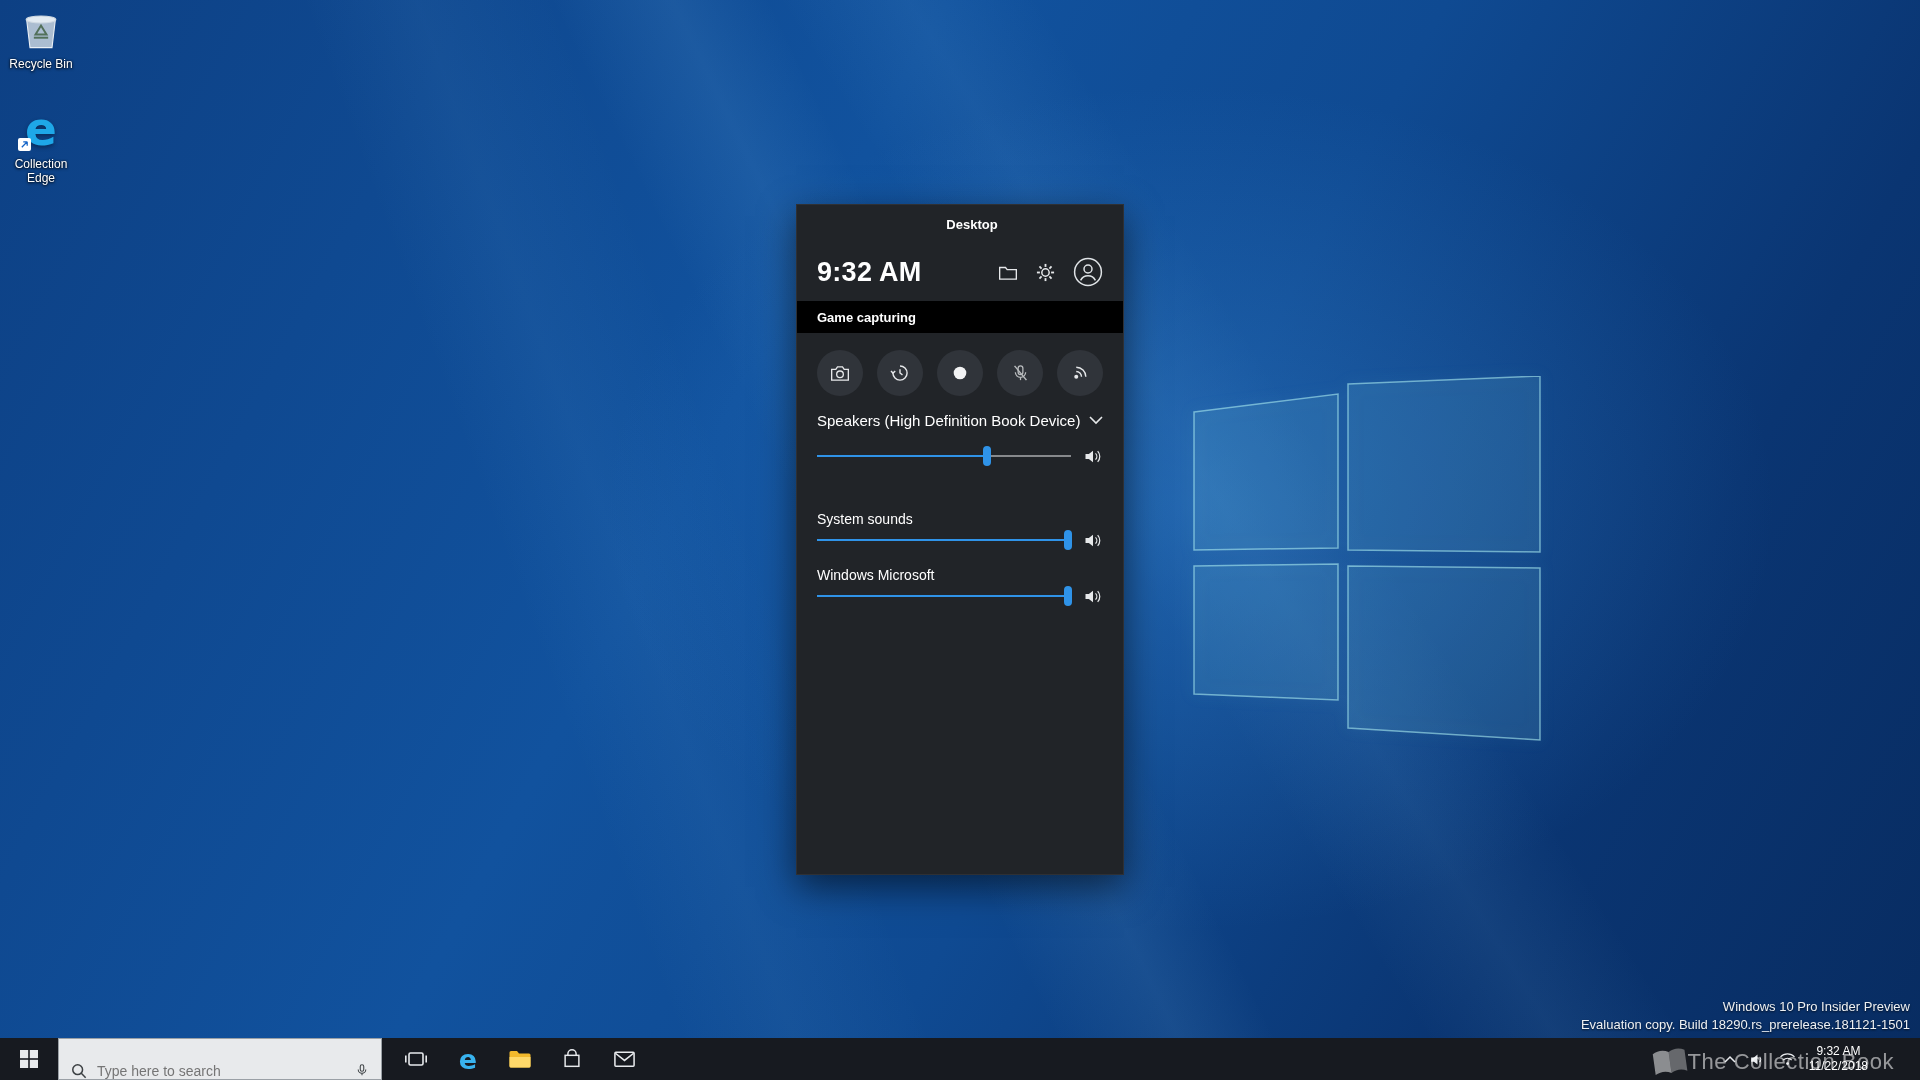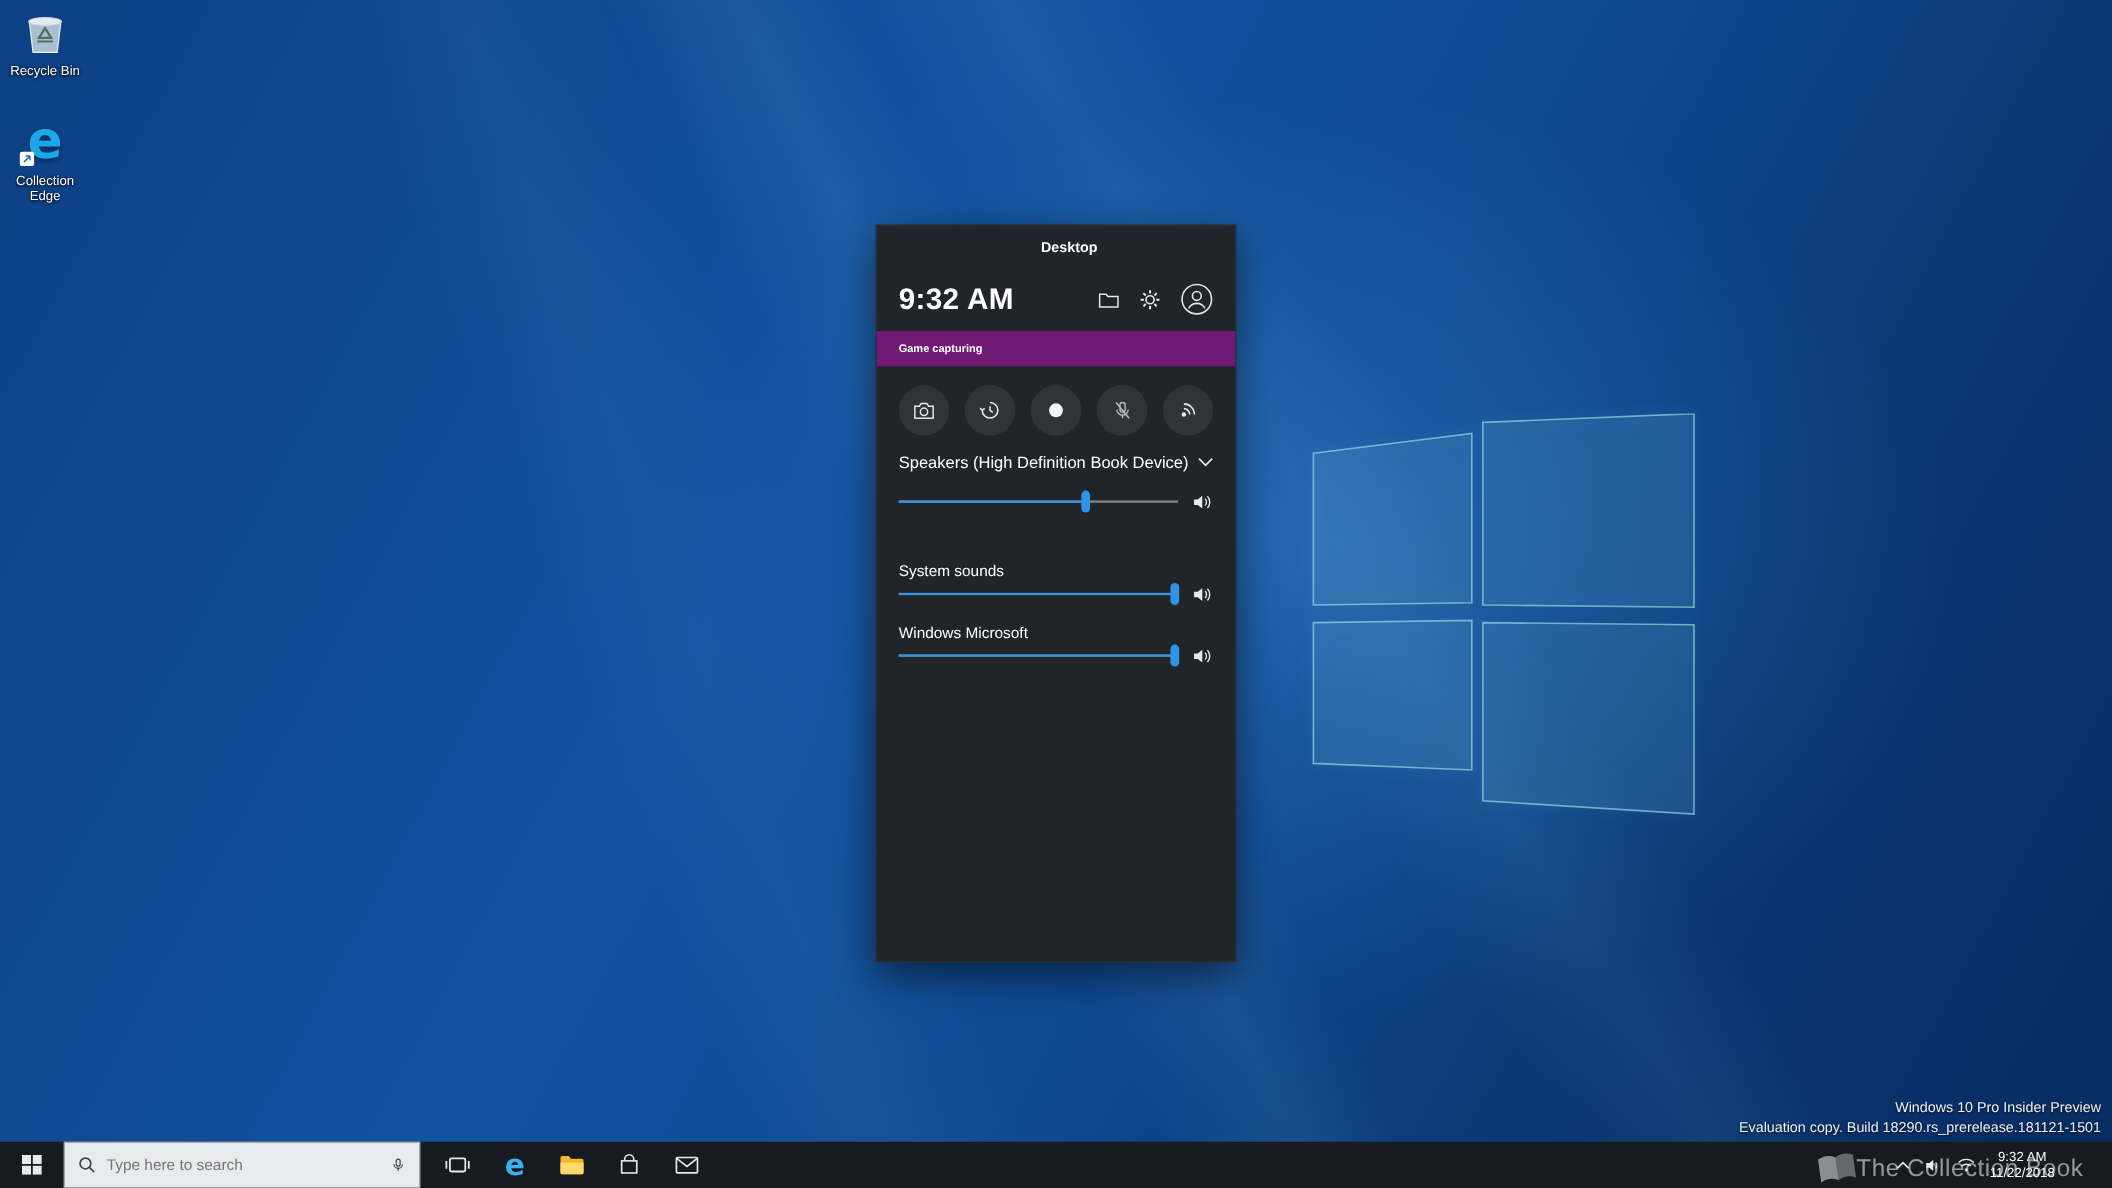--- a/index.html
+++ b/index.html
@@ -28,42 +28,42 @@
     display:flex;align-items:center;justify-content:center;}
 
   
   .gamebar{position:absolute;left:796px;top:204px;width:328px;height:671px;background:#212428;
     border:1px solid rgba(255,255,255,0.06);box-shadow:0 12px 34px rgba(0,0,0,.55);color:#fff;z-index:3;}
   .gb-title{height:38px;display:flex;align-items:center;justify-content:center;font-size:13px;font-weight:bold;margin-left:24px;}
   .gb-toprow{display:flex;align-items:center;height:58px;padding:0 20px;}
   .gb-clock{font-size:27px;font-weight:bold;flex:1;letter-spacing:.3px;}
   .gb-hicons{display:flex;align-items:center;gap:17px;}
   .hicon-btn{background:transparent;border:none;cursor:pointer;display:flex;align-items:center;justify-content:center;padding:0;}
-  .gb-strip{height:32px;background:#701a75;display:flex;align-items:center;padding:0 20px;font-size:10px;font-weight:bold;}
+  .gb-strip{height:32px;background:#000000;display:flex;align-items:center;padding:0 20px;font-size:13px;font-weight:bold;}
   .gb-buttons{display:flex;justify-content:space-between;padding:17px 20px 0;}
   .cap-btn{width:46px;height:46px;border-radius:50%;background:#30343a;border:none;cursor:pointer;
     display:flex;align-items:center;justify-content:center;padding:0;}
   .gb-strip.audio{margin-top:50px;}
   .gb-audio-body{padding:12px 20px 0;}
   .device-row{display:flex;align-items:center;justify-content:space-between;height:24px;cursor:pointer;}
   .device-label{font-size:15px;}
   .vol-row{display:flex;align-items:center;gap:12px;margin-top:14px;height:20px;}
   .mix-label{font-size:14px;margin-top:44px;line-height:18px;}
   .mix-label.second{margin-top:16px;}
   .mix-label + .vol-row{margin-top:2px;}
   .slider{position:relative;flex:1;height:20px;cursor:pointer;--val:50;}
   .slider .track{position:absolute;left:0;right:0;top:9px;height:2px;background:#87898c;}
   .slider .fill{position:absolute;left:0;top:9px;height:2px;background:#2f93e8;width:calc(var(--val)*1%);}
   .slider .thumb{position:absolute;top:0;left:calc(var(--val)*1%);transform:translateX(-50%);
     width:8px;height:20px;border-radius:4px;background:#2f93e8;}
 
   
   .taskbar{position:absolute;left:0;bottom:0;width:1920px;height:42px;background:#171a20;display:flex;align-items:stretch;z-index:5;}
   .tb-start{width:58px;display:flex;align-items:center;justify-content:center;background:transparent;border:none;cursor:pointer;}
-  .tb-search{width:324px;background:#e8eaec;border:1px solid #9aa0a6;display:flex;align-items:center;gap:10px;padding:0 12px;cursor:text;}
+  .tb-search{width:324px;background:#e8eaec;border:1px solid #9aa0a6;display:flex;align-items:flex-end;gap:10px;padding:0 12px;cursor:text;}
   .tb-search input{border:none;background:transparent;outline:none;font-size:14px;color:#3c4043;flex:1;min-width:0;font-family:inherit;}
   .tb-apps{display:flex;margin-left:8px;}
   .tb-app{width:52px;display:flex;align-items:center;justify-content:center;background:transparent;border:none;cursor:pointer;}
   .tb-edge-glyph{font-family:"DejaVu Sans",sans-serif;font-weight:bold;font-size:27px;line-height:27px;color:#38b3ef;}
   .tray{position:absolute;right:0;top:0;height:42px;display:flex;align-items:center;gap:13px;padding-right:52px;}
   .tray-btn{background:transparent;border:none;cursor:pointer;display:flex;align-items:center;justify-content:center;padding:0;}
   .tray-clock{text-align:center;font-size:12px;color:#fff;line-height:15px;cursor:default;}
 
   
   .brand-watermark{position:absolute;right:26px;bottom:3px;display:flex;align-items:center;z-index:6;pointer-events:none;}

